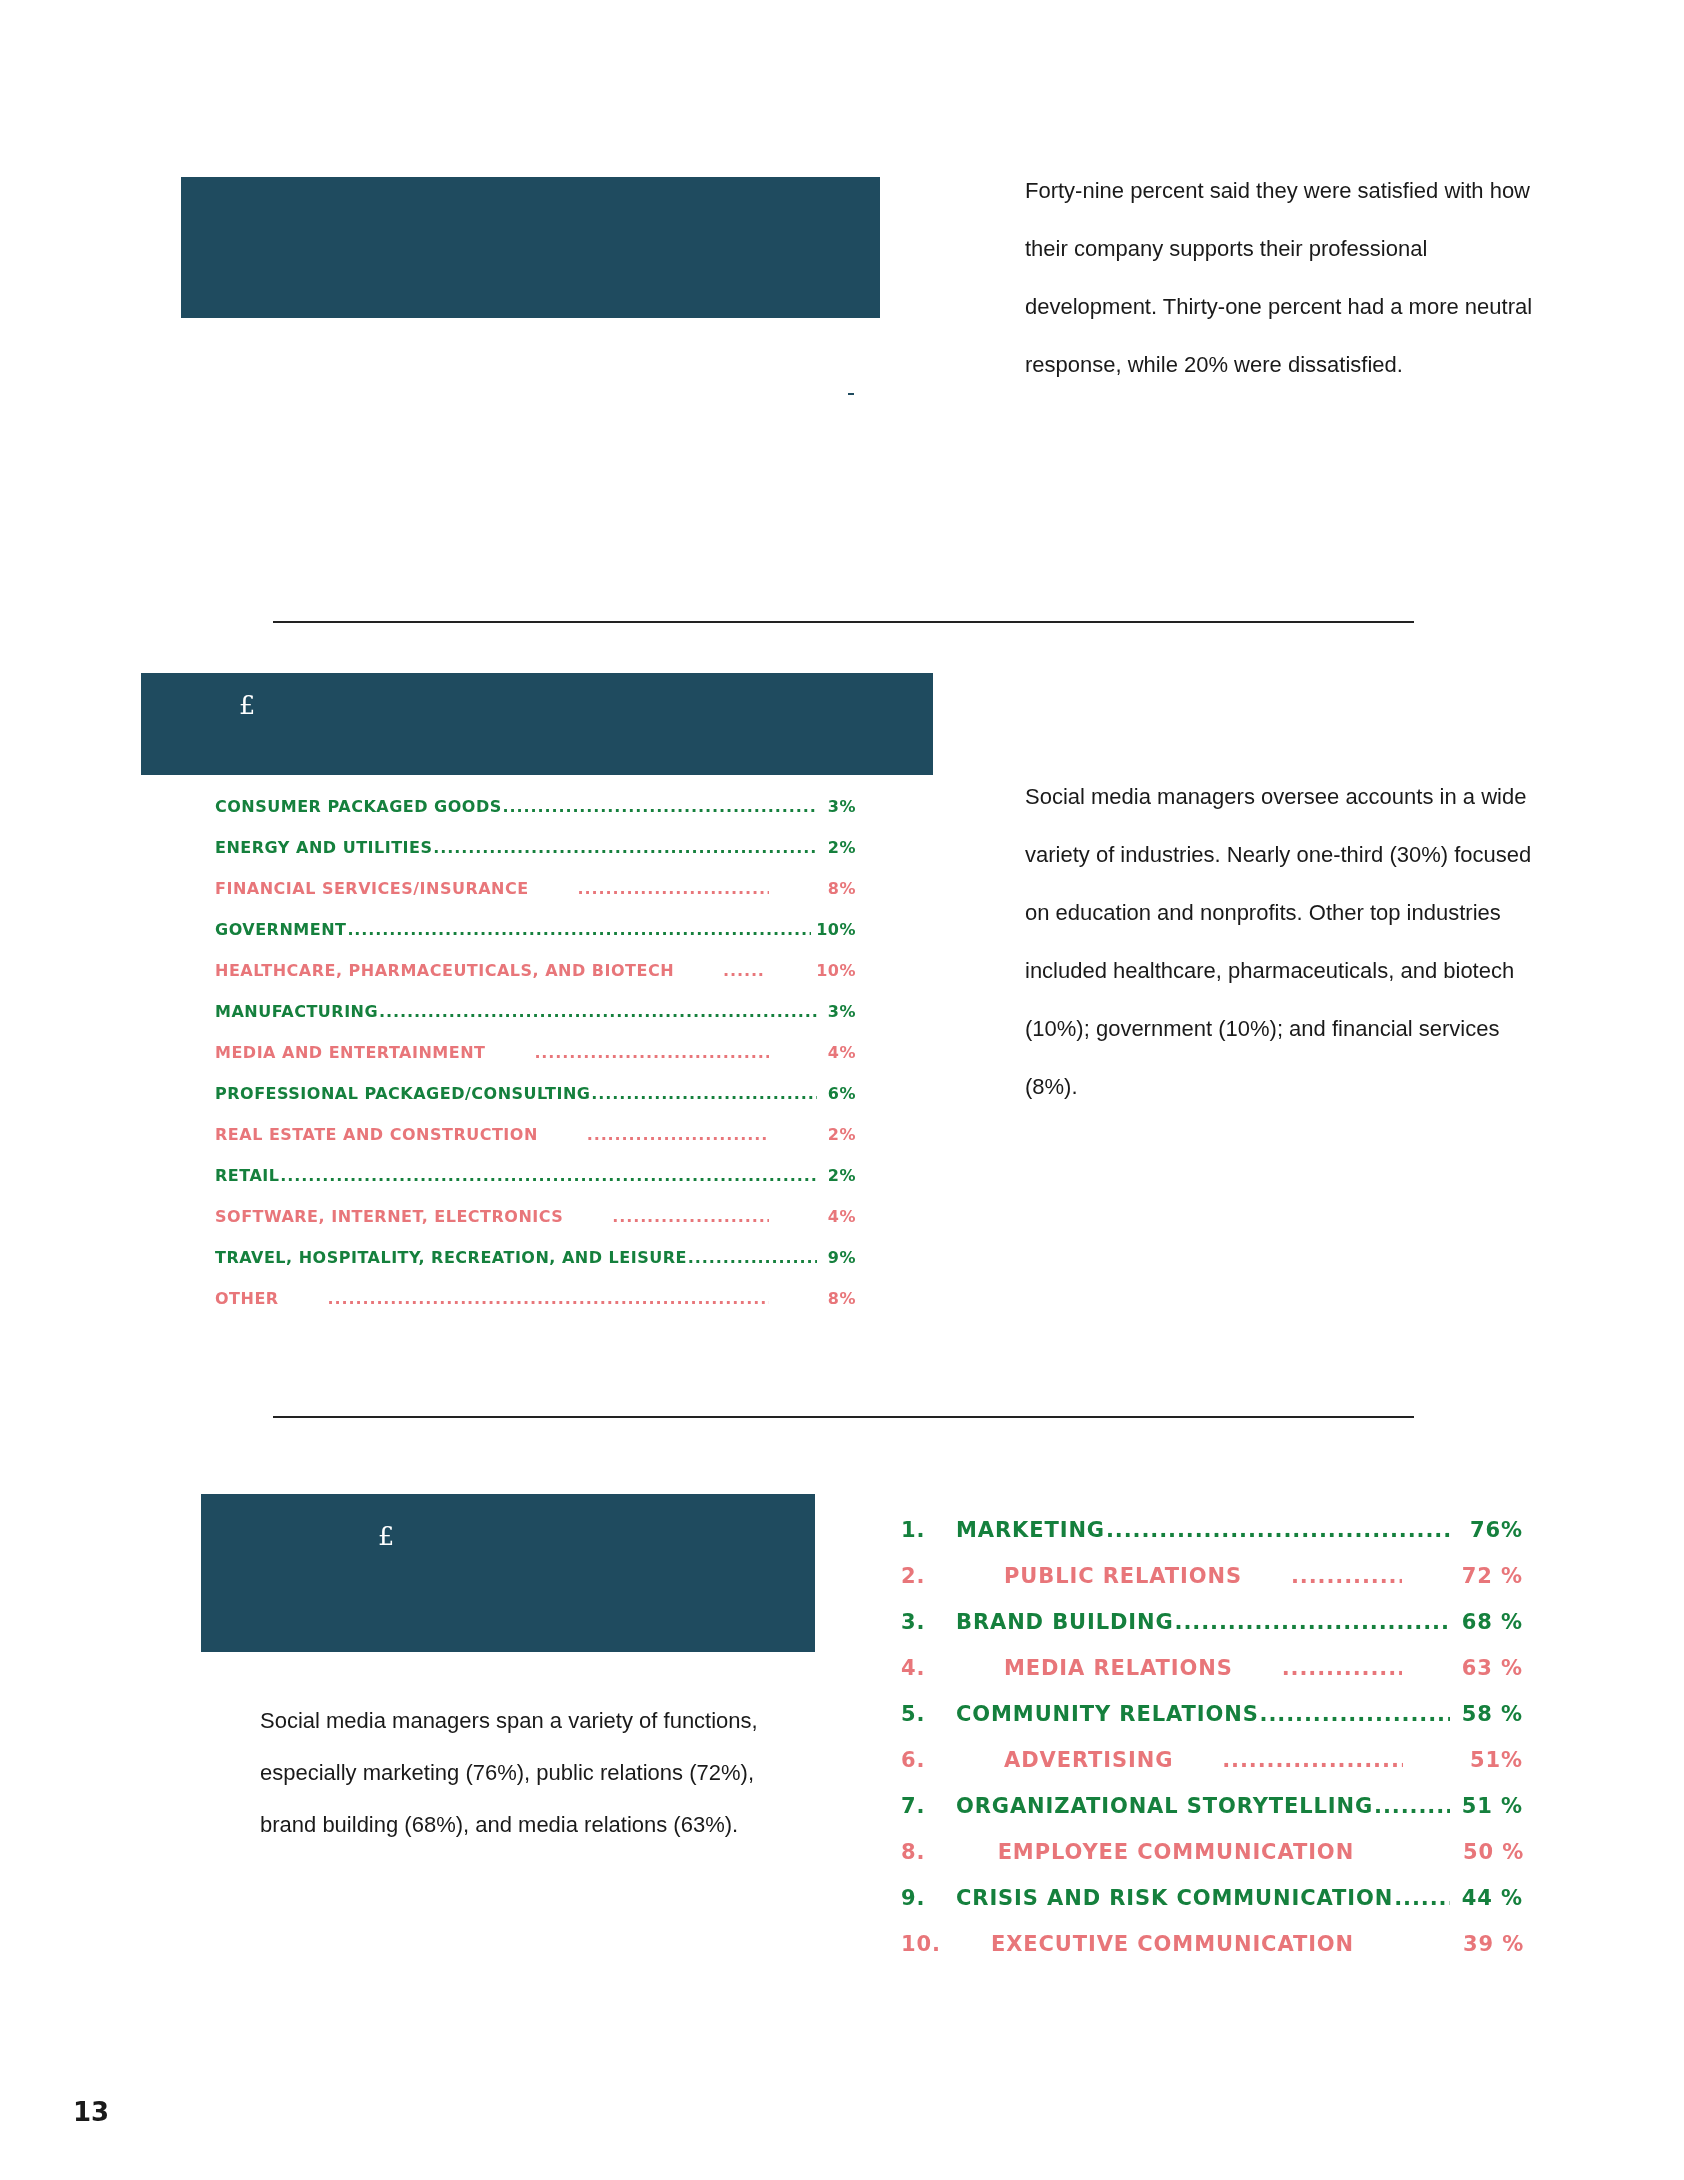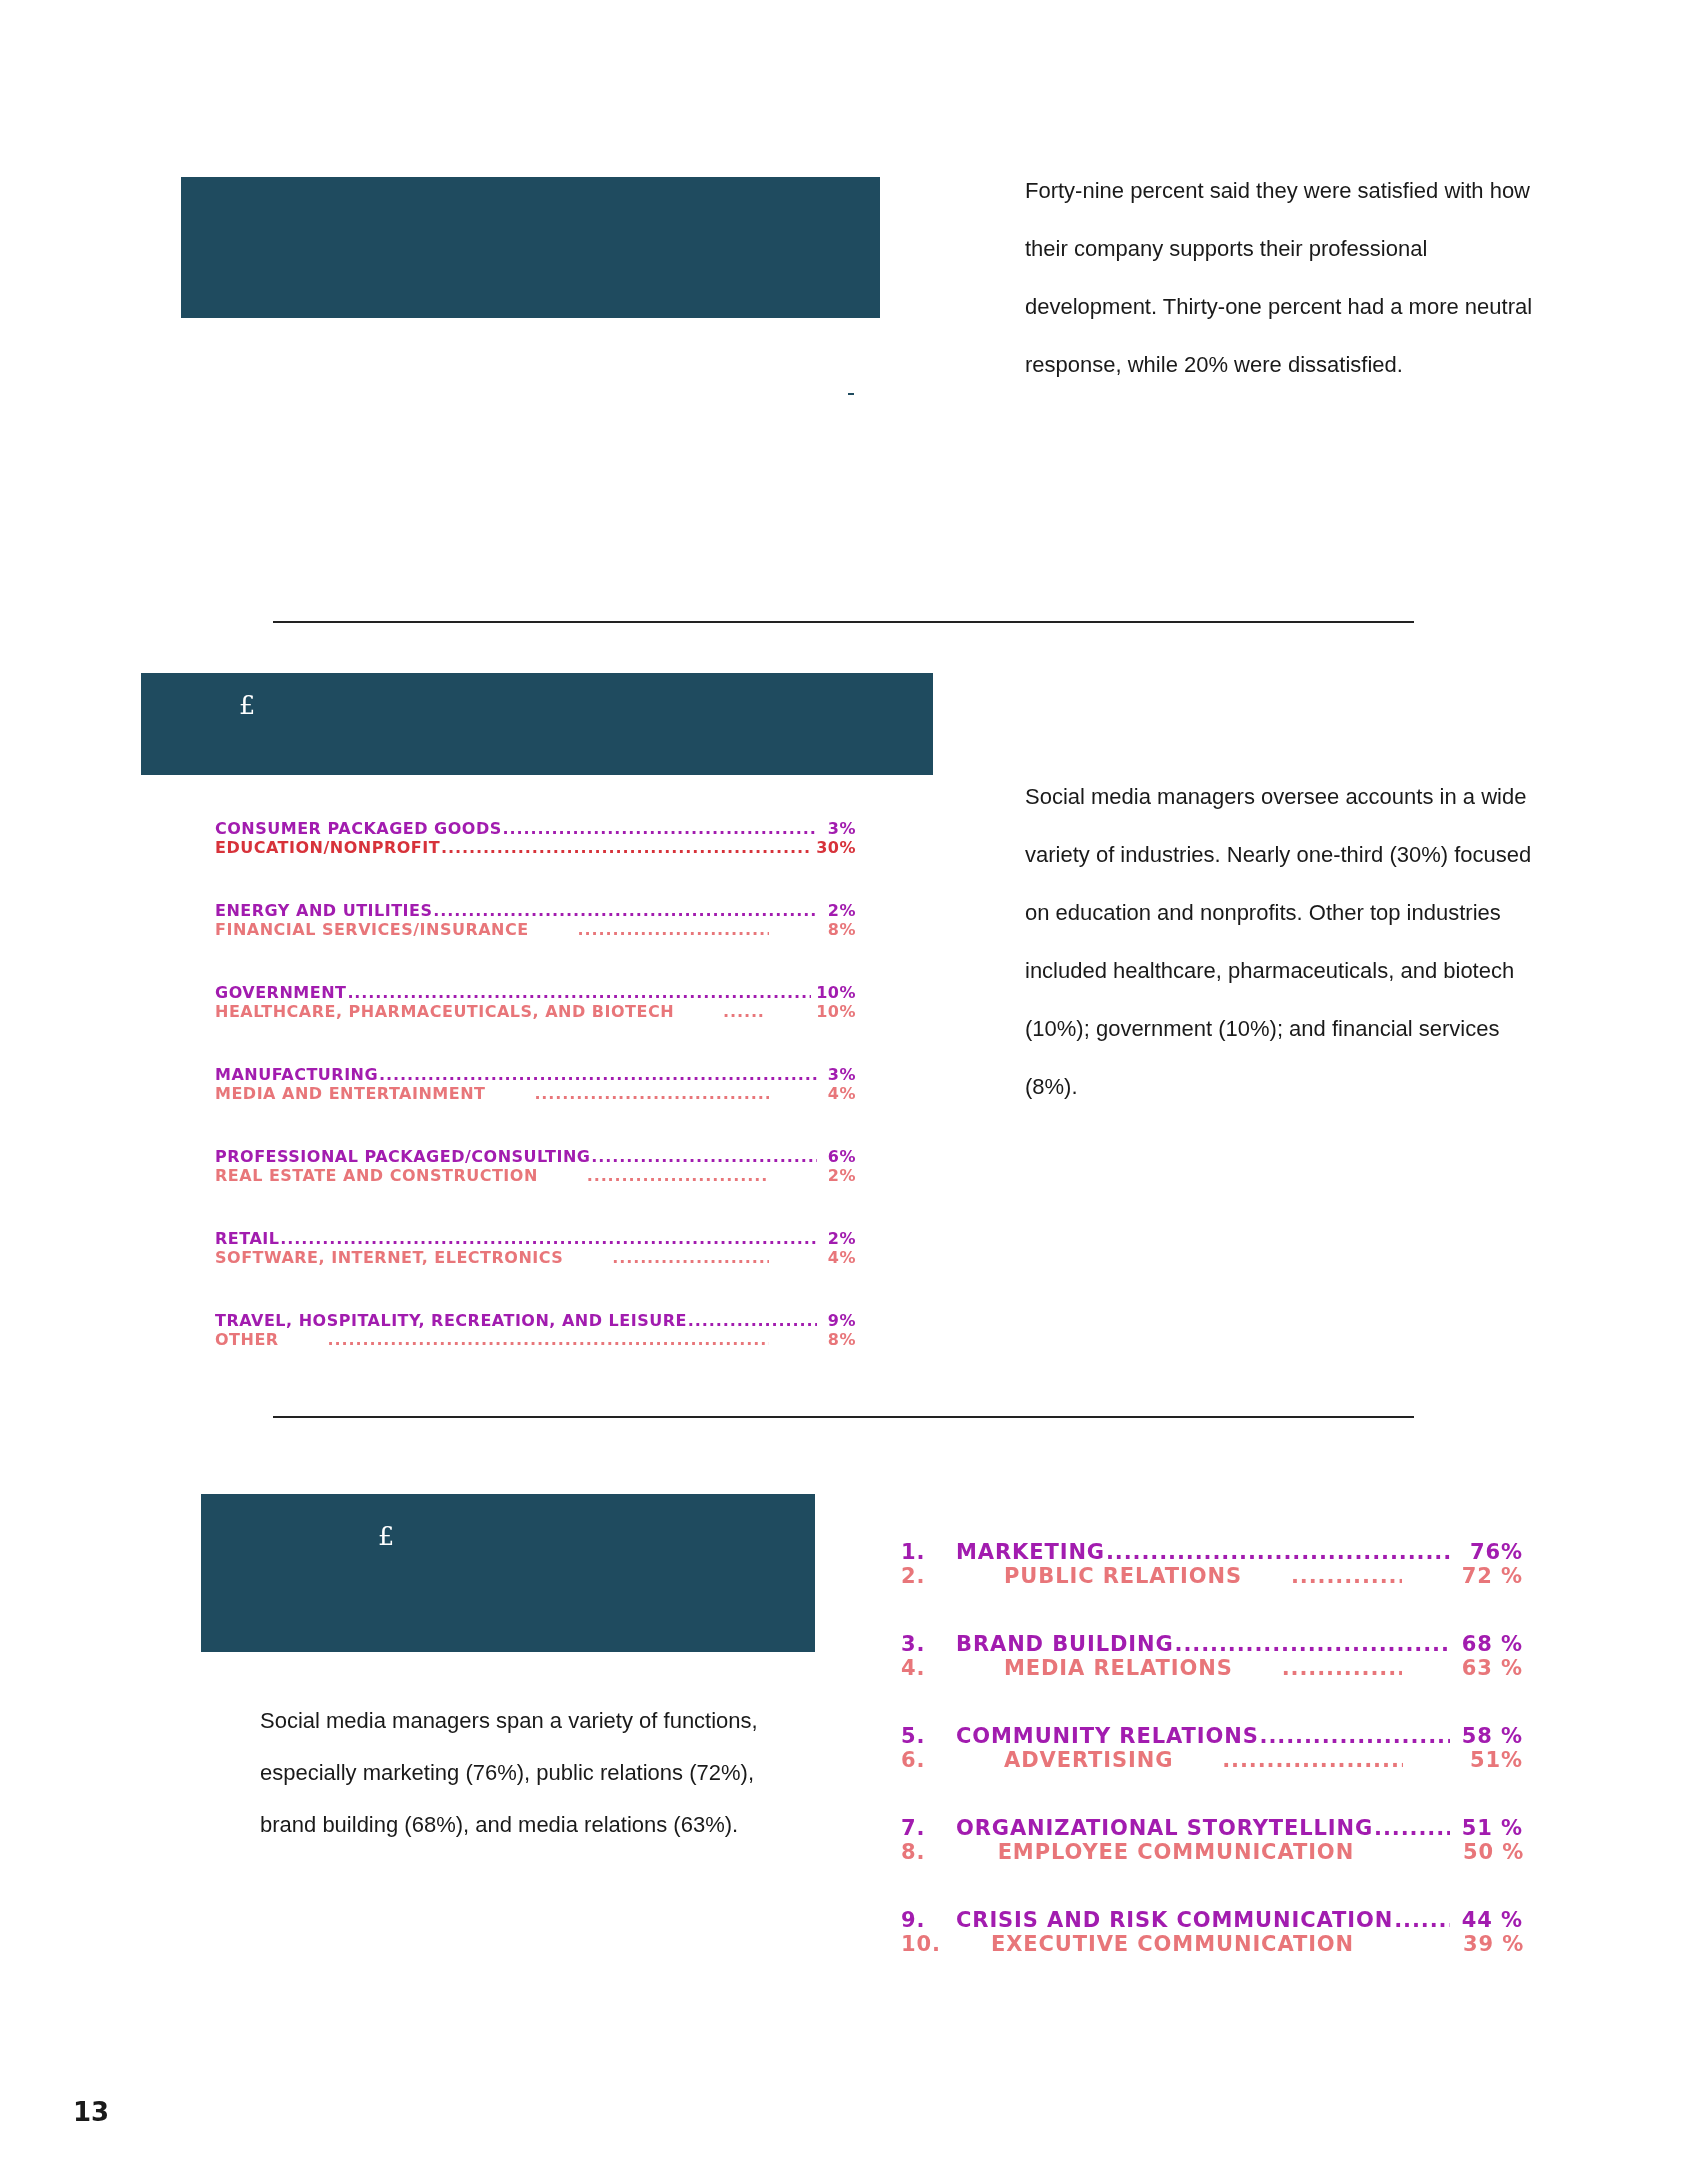--- a/index.html
+++ b/index.html
@@ -21,21 +21,21 @@
   .ind-row .val { white-space:nowrap; text-align:right; min-width:34px; }
 
   .fn-list { position:absolute; left:901px; top:1518px; width:622px; margin:0; padding:0; list-style:none; }
   .fn-row { display:flex; align-items:baseline; height:46px; font-family:"DejaVu Sans", sans-serif; font-weight:bold; font-size:21px; letter-spacing:0.9px; }
   .fn-row .num { width:55px; white-space:nowrap; }
   .fn-row .lbl { white-space:nowrap; }
   .fn-row .dots { flex:1; overflow:hidden; white-space:nowrap; margin:0 12px 0 0.9px; }
   .fn-row .dots::before { content:"................................................................................................................................................."; letter-spacing:0.9px; }
   .fn-row .val { white-space:nowrap; text-align:right; min-width:60px; }
 
-  .c-navy { color:#a21caf;align-items:flex-end; }
+  .c-navy { color:#15803d; }
   .c-red { color:#d7323a; }
   .c-salmon { color:#e8767a;gap:48px; }
 
   .page-num { position:absolute; left:73px; top:2097px; font-family:"DejaVu Sans", sans-serif; font-weight:bold; font-size:26px; color:#1a1a1a; }
 </style>
 </head>
 <body>
 
 <div class="box" style="left:181px; top:177px; width:699px; height:141px;"></div>
 <div class="dash"></div>
@@ -44,25 +44,20 @@
 <div class="divider" style="left:273px; top:621px; width:1141px;"></div>
 
 <div class="box" style="left:141px; top:673px; width:792px; height:102px;">
   <span class="pound" style="left:98px; top:17px;">£</span>
 </div>
 <ul class="ind-list">
     <li class="ind-row c-navy">
       <span class="lbl">CONSUMER PACKAGED GOODS</span>
       <span class="dots"></span>
       <span class="val">3%</span>
-    </li>
-    <li class="ind-row c-red">
-      <span class="lbl">EDUCATION/NONPROFIT</span>
-      <span class="dots"></span>
-      <span class="val">30%</span>
     </li>
     <li class="ind-row c-navy">
       <span class="lbl">ENERGY AND UTILITIES</span>
       <span class="dots"></span>
       <span class="val">2%</span>
     </li>
     <li class="ind-row c-salmon">
       <span class="lbl">FINANCIAL SERVICES/INSURANCE</span>
       <span class="dots"></span>
       <span class="val">8%</span>

